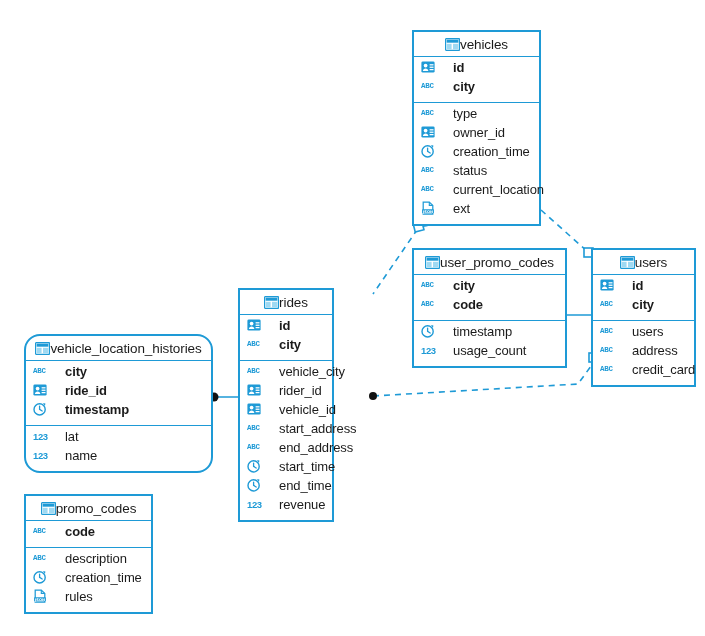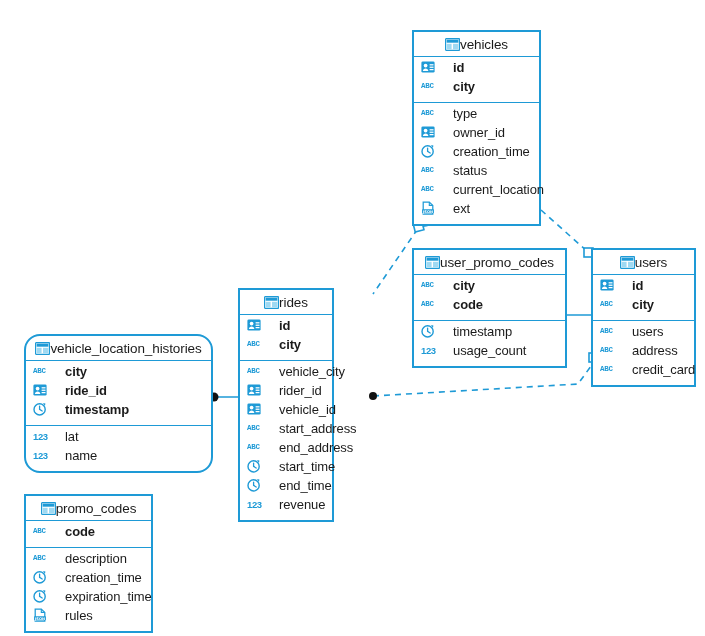--- a/index.html
+++ b/index.html
@@ -496,30 +496,20 @@
                 <circle cx="6.6" cy="7.4" r="5.6" fill="#ffffff" stroke="#1e9ad6" stroke-width="1.4"></circle>
                 <path d="M6.6 4.1 V7.4 L9.2 9.0" fill="none" stroke="#1e9ad6" stroke-width="1.3" stroke-linecap="round"></path>
                 <path d="M10.0 1.1 l2.4 0.4 -0.5 2.4z" fill="#1e9ad6"></path>
               </svg>
             </span>
             <span class="field-name">creation_time</span>
           </div>
           <div class="field-row">
             <span class="ico">
               <svg viewBox="0 0 14 14">
-                <circle cx="6.6" cy="7.4" r="5.6" fill="#ffffff" stroke="#1e9ad6" stroke-width="1.4"></circle>
-                <path d="M6.6 4.1 V7.4 L9.2 9.0" fill="none" stroke="#1e9ad6" stroke-width="1.3" stroke-linecap="round"></path>
-                <path d="M10.0 1.1 l2.4 0.4 -0.5 2.4z" fill="#1e9ad6"></path>
-              </svg>
-            </span>
-            <span class="field-name">expiration_time</span>
-          </div>
-          <div class="field-row">
-            <span class="ico">
-              <svg viewBox="0 0 14 14">
                 <path d="M2.2 1.0 h6.1 l3.5 3.4 v8.6 h-9.6 z" fill="#ffffff" stroke="#1e9ad6" stroke-width="1.25"></path>
                 <path d="M8.3 1.0 v3.4 h3.5" fill="none" stroke="#1e9ad6" stroke-width="1.1"></path>
                 <rect x="1.1" y="8.2" width="11.8" height="4.0" rx="0.6" fill="#1e9ad6"></rect>
                 <text x="7.0" y="11.5" font-family="DejaVu Sans, sans-serif" font-size="3.6" font-weight="bold" fill="#ffffff" text-anchor="middle">JSON</text>
               </svg>
             </span>
             <span class="field-name">rules</span>
           </div>
         </div>
       </div>

